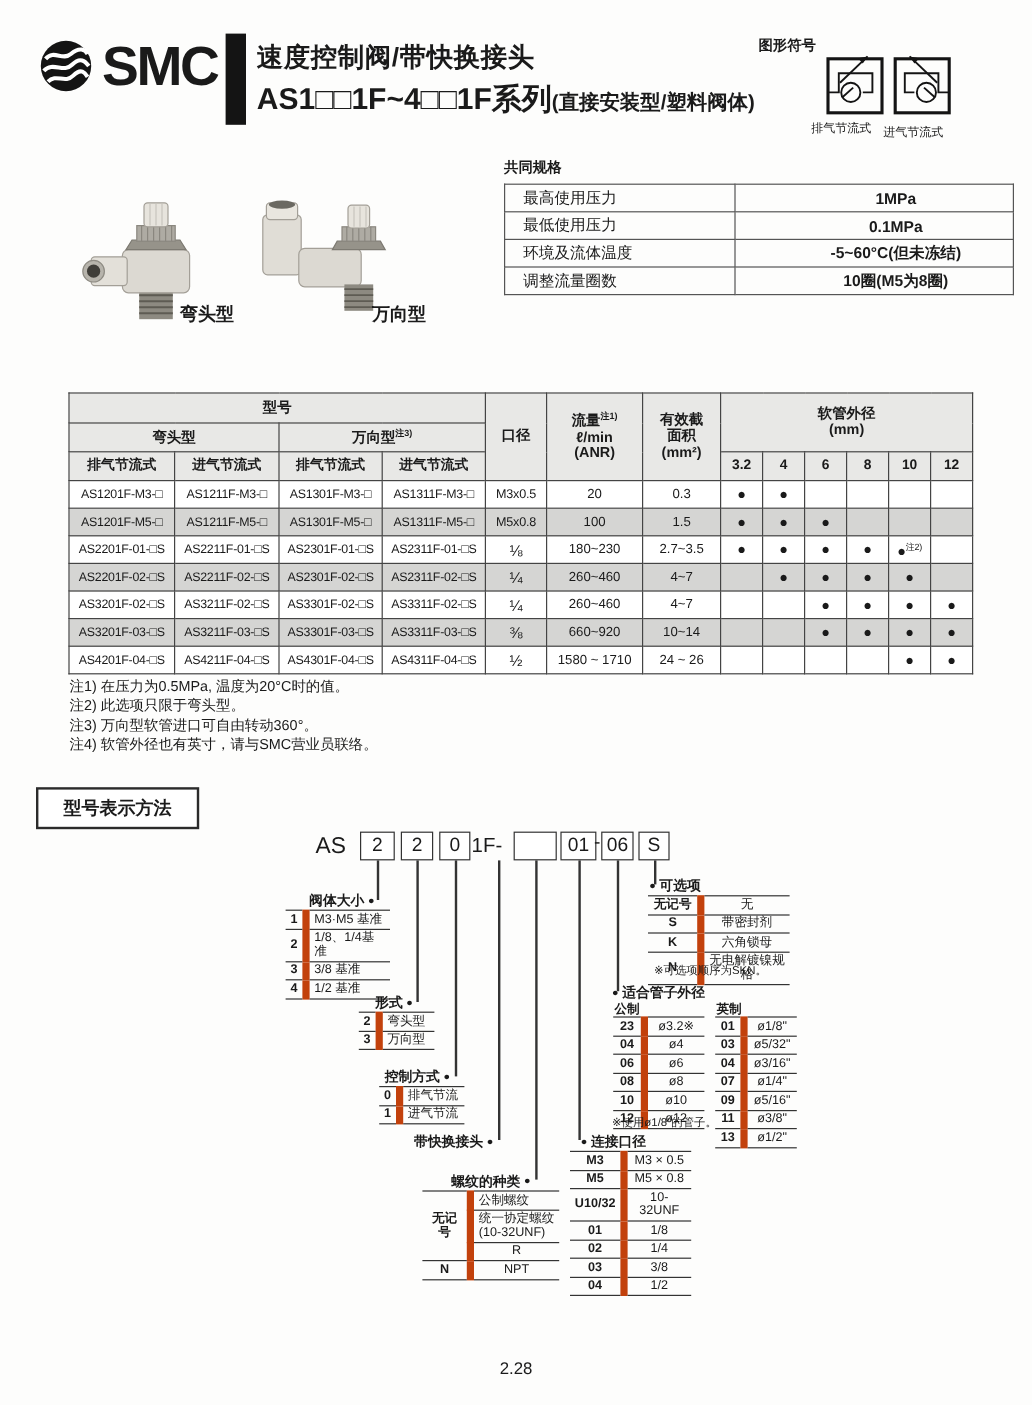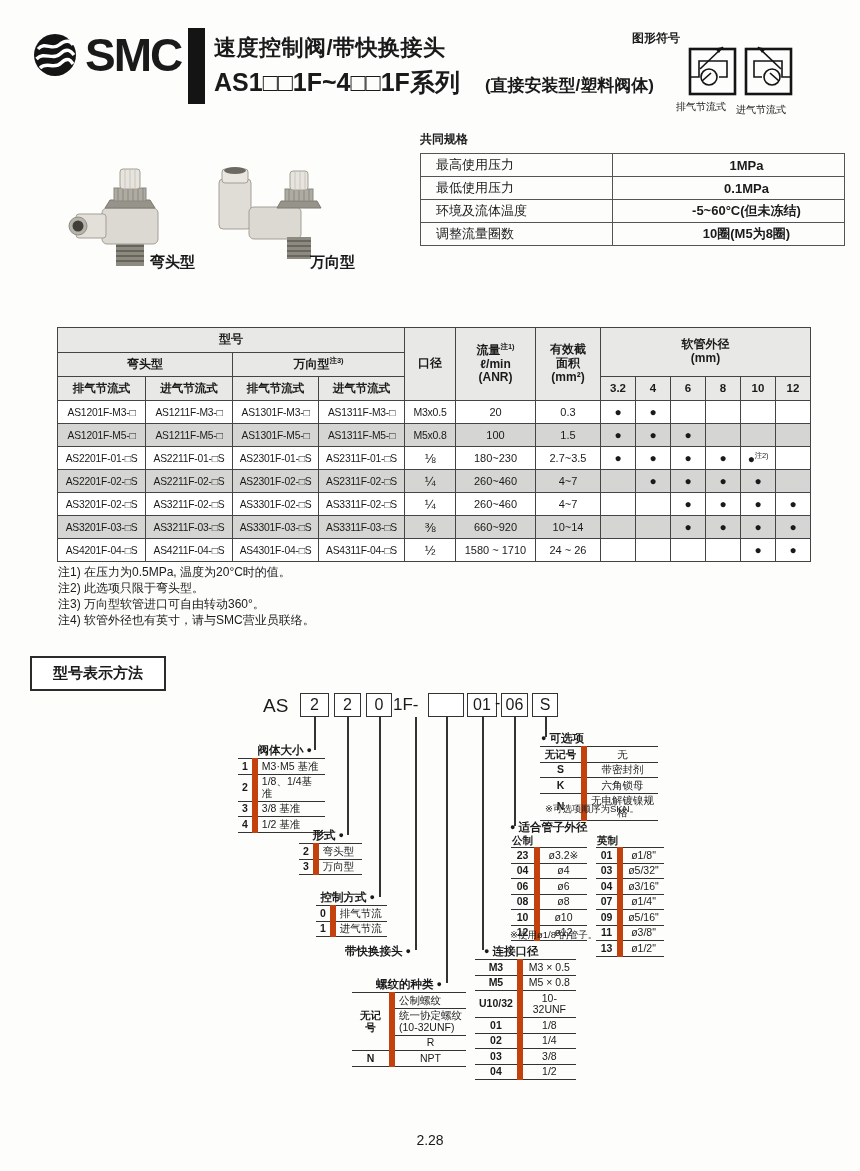--- a/index.html
+++ b/index.html
@@ -10,21 +10,21 @@
     font-family:"Liberation Sans","DejaVu Sans",sans-serif;
   }
 
   
   .logo-wrap { position:absolute; left:32px; top:32px; display:flex; align-items:flex-end; gap:7px; }
   .logo-text { font-size:46px; font-weight:900; letter-spacing:-2px; line-height:1; }
   .header-bar { position:absolute; left:188px; top:28px; width:17px; height:76px; background:#141414; }
   .title-block { position:absolute; left:214px; top:33px; }
   .title-l1 { font-size:22px; font-weight:700; letter-spacing:0.5px; }
   .title-l2 { font-size:25px; font-weight:700; margin-top:3px; white-space:nowrap; }
-  .title-l2 .sub { font-size:17px;padding-left:25px; }
+  .title-l2 .sub { font-size:17px; }
 
   .gsym-title { position:absolute; left:632px; top:30px; font-size:12px; font-weight:700; }
   .gsym-box { position:absolute; top:40px; }
   .gsym-lab { position:absolute; top:100px; font-size:10px; white-space:nowrap; }
 
   
   .photo { position:absolute; }
   .photo-label { position:absolute; font-size:15px; font-weight:700; }
 
   

